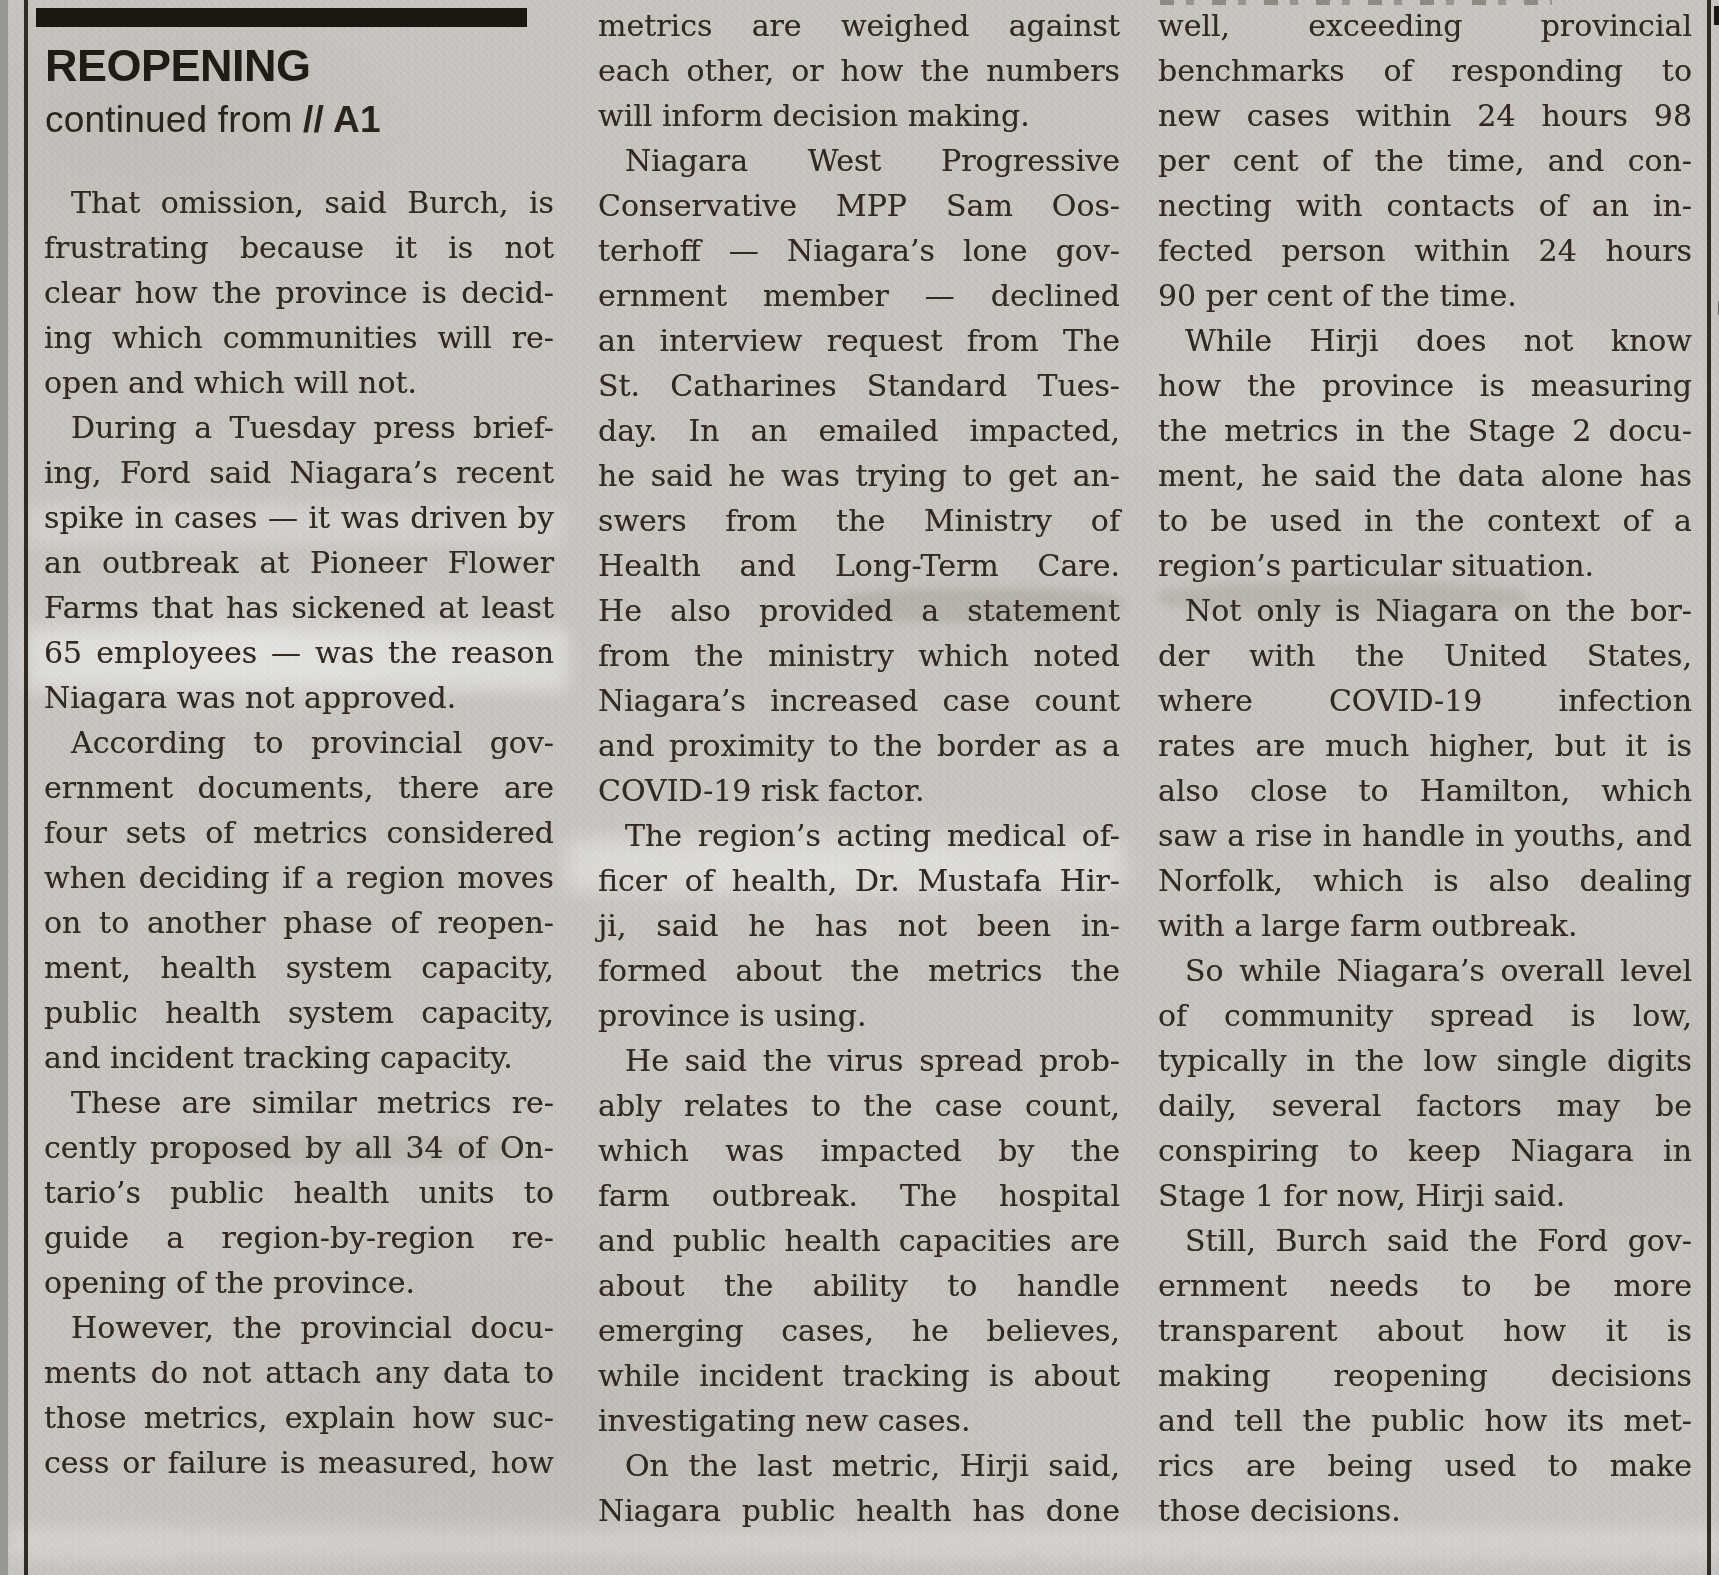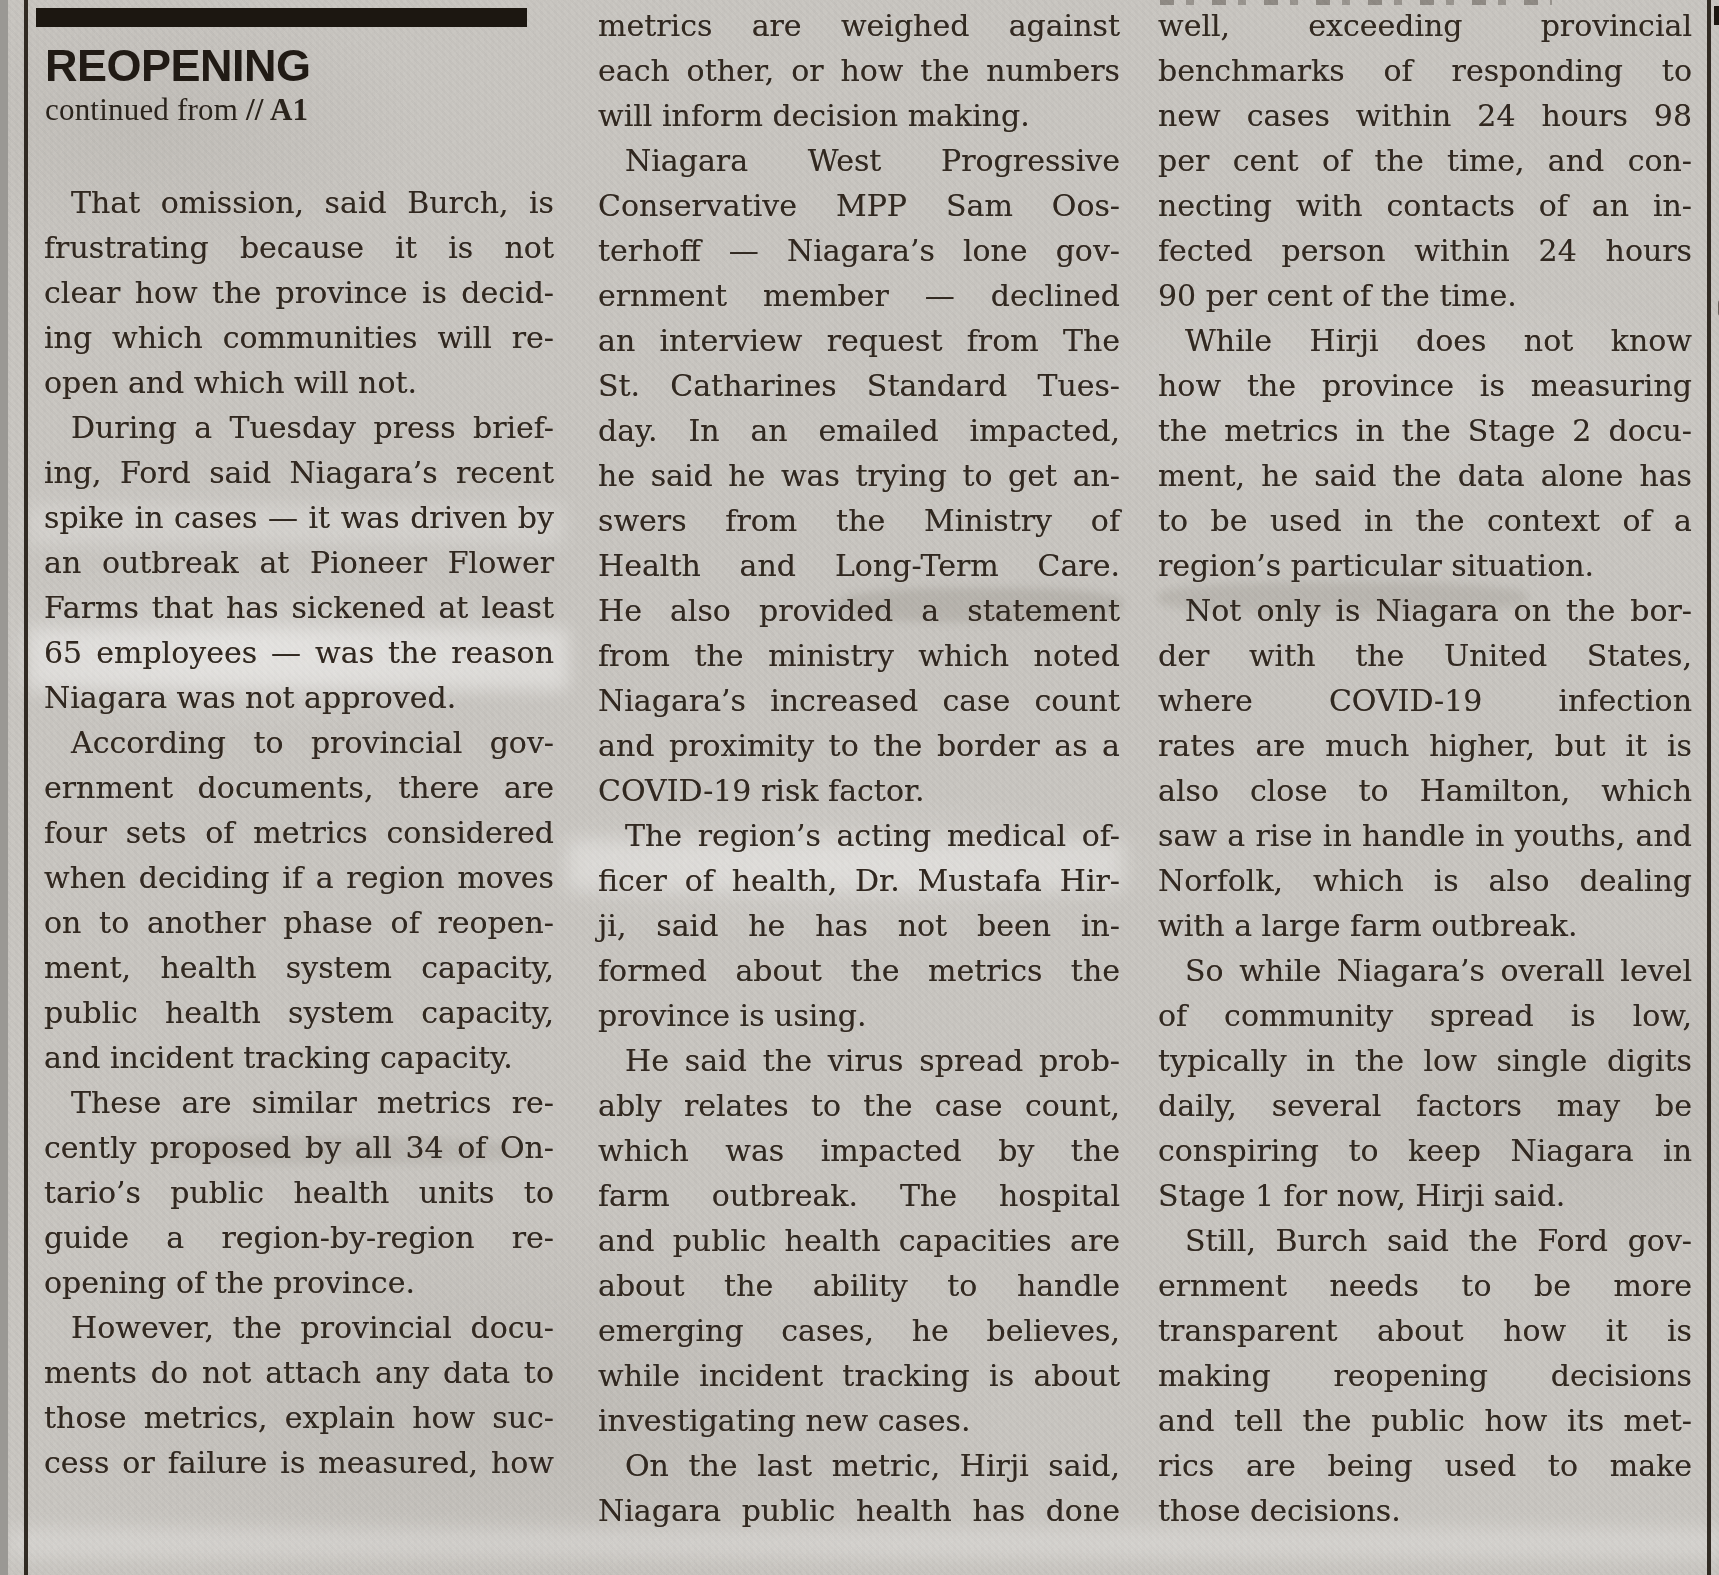--- a/index.html
+++ b/index.html
@@ -37,23 +37,23 @@
   .vrule{position:absolute;top:0;bottom:0;width:4px;background:var(--rule);opacity:.92;}
   .vrule.left{left:16px;}
   .vrule.right{left:1699px;}
   .topbar{position:absolute;left:28px;top:8px;width:491px;height:19px;background:var(--bar);}
   .kicker{
     position:absolute;left:37px;top:40px;
     font-family:"Liberation Sans", sans-serif;font-weight:700;
     font-size:45px;letter-spacing:-.5px;color:#211b15;
   }
   .continued{
-    position:absolute;left:37px;top:92px;
-    font-family:Liberation Serif, serif;
-    font-size:31px;color:#2a231c;letter-spacing:.2px;
+    position:absolute;left:37px;top:99px;
+    font-family:Liberation Sans, sans-serif;
+    font-size:37px;color:#2a231c;letter-spacing:.2px;
   }
   .continued .bold{font-weight:700;}
   .column{position:absolute;font-size:30px;line-height:45px;}
   .col1{left:36px;top:180px;width:510px;}
   .col2{left:590px;top:3px;width:522px;}
   .col3{left:1150px;top:3px;width:534px;}
   .line{text-align:justify;text-align-last:justify;text-shadow:0 0 .5px rgba(45,35,25,.45);}
   .line.end{text-align-last:left;}
   .para.indent .line:first-child{text-indent:27px;}
   

